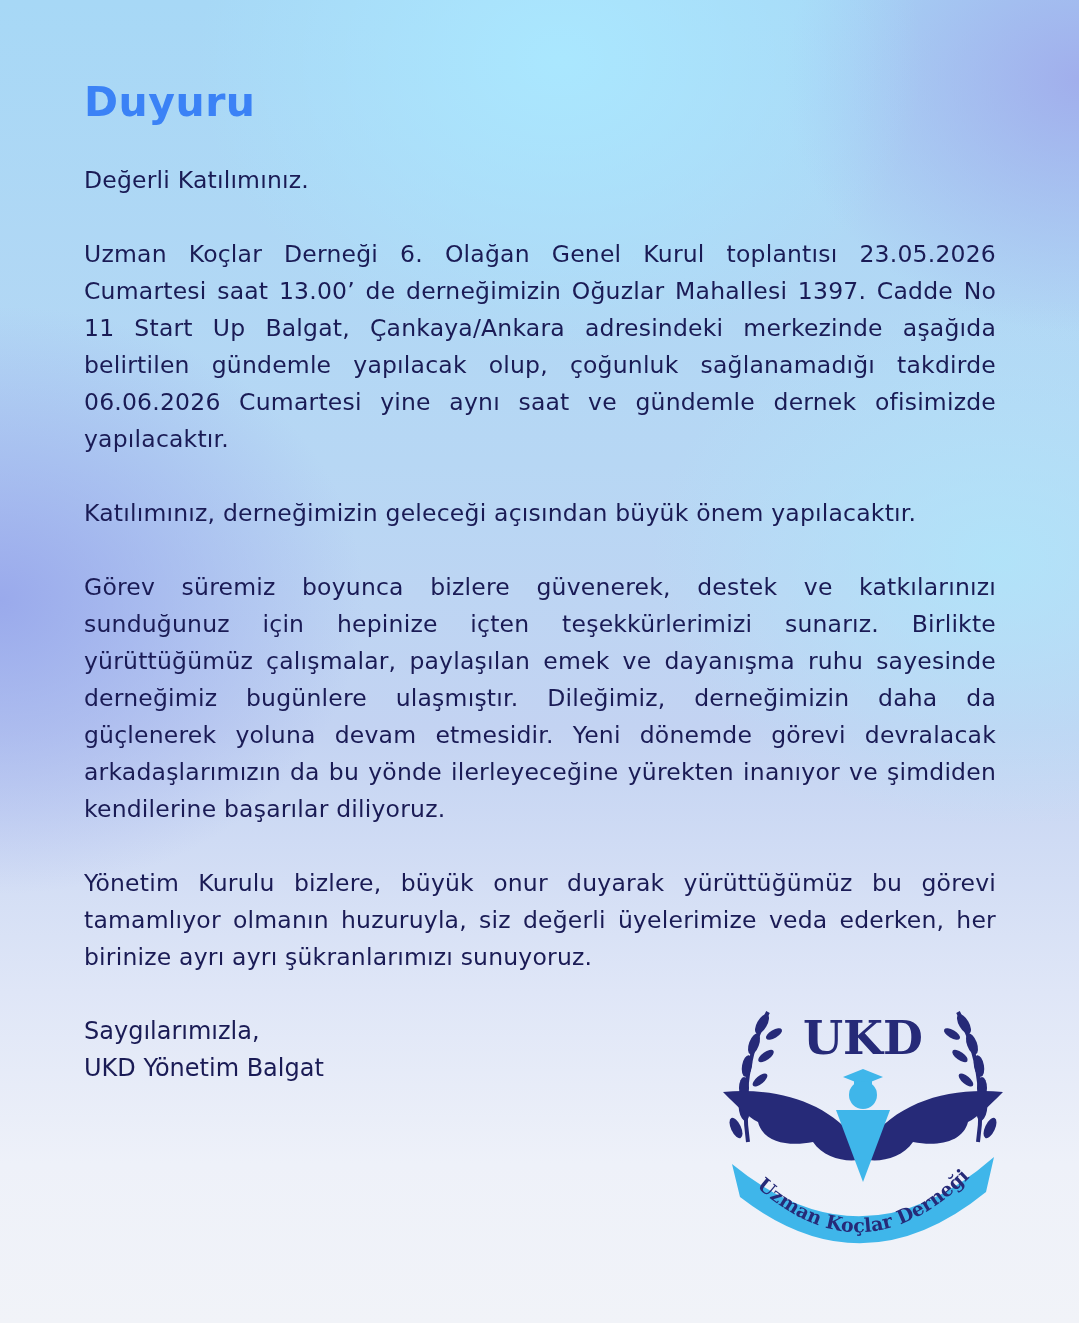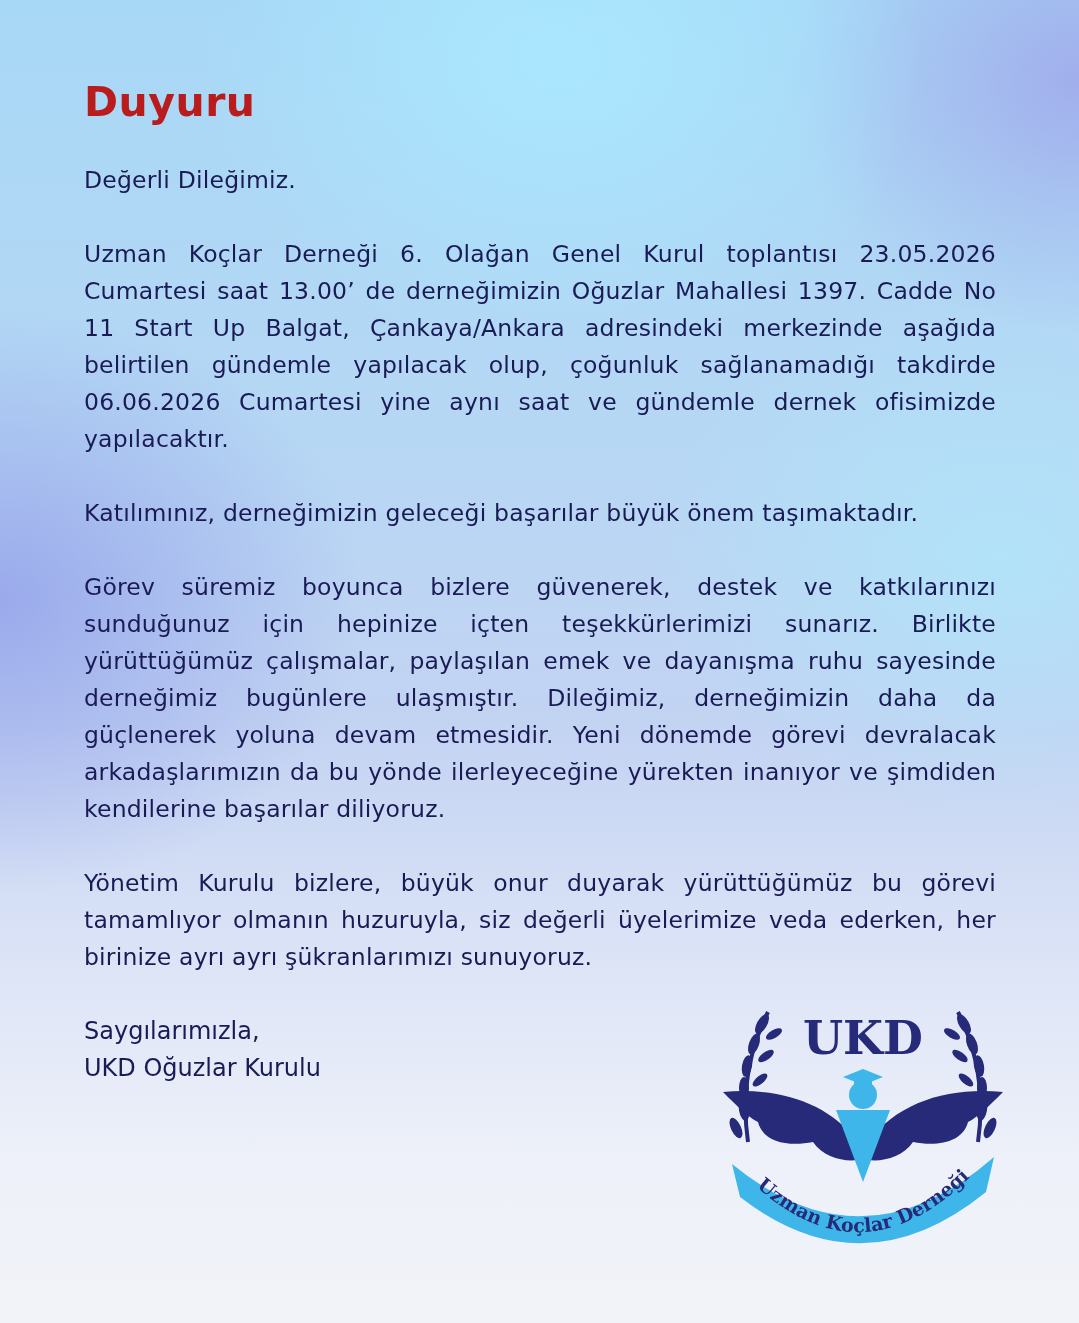--- a/index.html
+++ b/index.html
@@ -10,42 +10,42 @@
         radial-gradient(ellipse 420px 360px at 1079px 80px, rgba(160,170,235,0.9), rgba(160,170,235,0) 70%),
         radial-gradient(ellipse 520px 420px at 0px 600px, rgba(150,165,235,0.9), rgba(150,165,235,0) 70%),
         radial-gradient(ellipse 500px 380px at 1000px 560px, rgba(175,230,250,0.8), rgba(175,230,250,0) 70%),
         linear-gradient(180deg, #a7d8f6 0%, #b7d7f4 35%, #c3d3f2 55%, #dfe6f7 75%, #eef1f9 88%, #f1f3f8 100%);
       font-family: "DejaVu Sans", sans-serif;
       color: #17184f;
     }
     .page { position: absolute; left: 84px; top: 78px; width: 912px; }
     .title {
       font-family: "DejaVu Sans", sans-serif; font-weight: bold;
-      font-size: 41px; color: #b91c1c; margin: 0 0 36px 0; letter-spacing: 0.5px;
+      font-size: 41px; color: #3b82f6; margin: 0 0 36px 0; letter-spacing: 0.5px;
     }
     .para {
       font-size: 23.5px; line-height: 37px; text-align: justify; margin: 0 0 37px 0;
       color: #1a1b55; letter-spacing: 0.2px;
     }
     .greeting { margin-bottom: 37px; }
     .signoff { font-size: 24px; line-height: 37px; color: #1a1b55; }
     .logo { position: absolute; left: 718px; top: 992px; width: 290px; height: 270px; }
   </style>
 </head>
 <body>
 
 <div class="page">
   <h1 class="title">Duyuru</h1>
-  <p class="para greeting">Değerli Dileğimiz.</p>
+  <p class="para greeting">Değerli Katılımınız.</p>
   <p class="para">Uzman Koçlar Derneği 6. Olağan Genel Kurul toplantısı 23.05.2026 Cumartesi saat 13.00’ de derneğimizin Oğuzlar Mahallesi 1397. Cadde No 11 Start Up Balgat, Çankaya/Ankara adresindeki merkezinde aşağıda belirtilen gündemle yapılacak olup, çoğunluk sağlanamadığı takdirde 06.06.2026 Cumartesi yine aynı saat ve gündemle dernek ofisimizde yapılacaktır.</p>
-  <p class="para">Katılımınız, derneğimizin geleceği başarılar büyük önem taşımaktadır.</p>
+  <p class="para">Katılımınız, derneğimizin geleceği açısından büyük önem yapılacaktır.</p>
   <p class="para">Görev süremiz boyunca bizlere güvenerek, destek ve katkılarınızı sunduğunuz için hepinize içten teşekkürlerimizi sunarız. Birlikte yürüttüğümüz çalışmalar, paylaşılan emek ve dayanışma ruhu sayesinde derneğimiz bugünlere ulaşmıştır. Dileğimiz, derneğimizin daha da güçlenerek yoluna devam etmesidir. Yeni dönemde görevi devralacak arkadaşlarımızın da bu yönde ilerleyeceğine yürekten inanıyor ve şimdiden kendilerine başarılar diliyoruz.</p>
   <p class="para">Yönetim Kurulu bizlere, büyük onur duyarak yürüttüğümüz bu görevi tamamlıyor olmanın huzuruyla, siz değerli üyelerimize veda ederken, her birinize ayrı ayrı şükranlarımızı sunuyoruz.</p>
   <div class="signoff">Saygılarımızla,</div>
-  <div class="signoff">UKD Oğuzlar Kurulu</div>
+  <div class="signoff">UKD Yönetim Balgat</div>
 </div>
 
 <div class="logo">
   <svg width="290" height="270" viewBox="0 0 290 270" xmlns="http://www.w3.org/2000/svg">
     <defs>
       <path id="arcPath" d="M 28 185 Q 145 300 262 175"></path>
     </defs>
 
     <g fill="#262a78">
       <path d="M50 20 Q20 80 30 150" stroke="#262a78" stroke-width="4" fill="none"></path>

